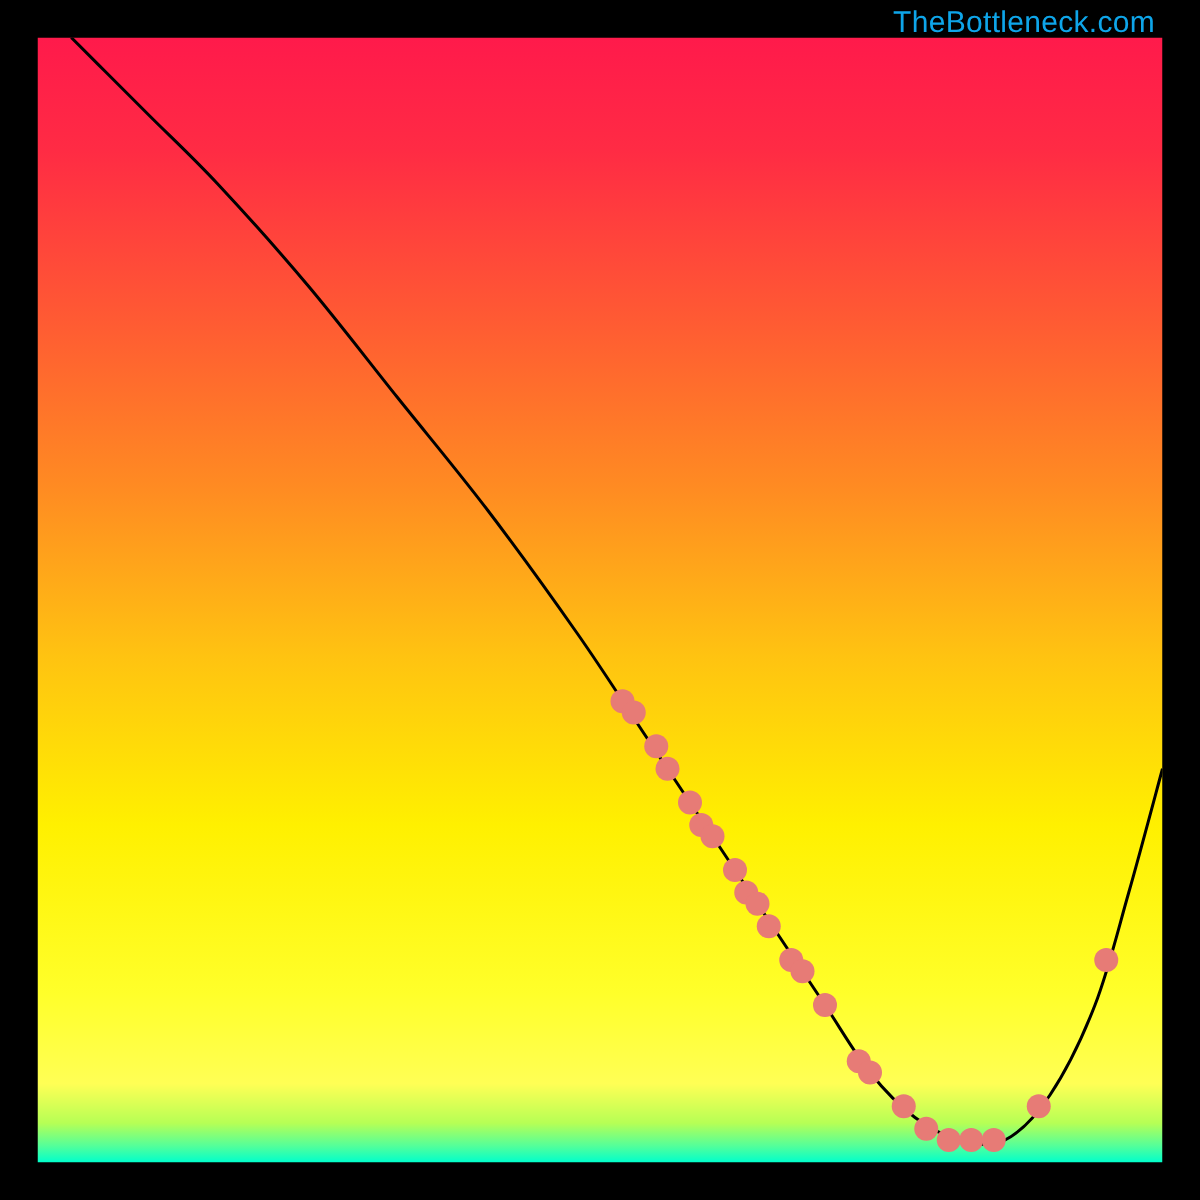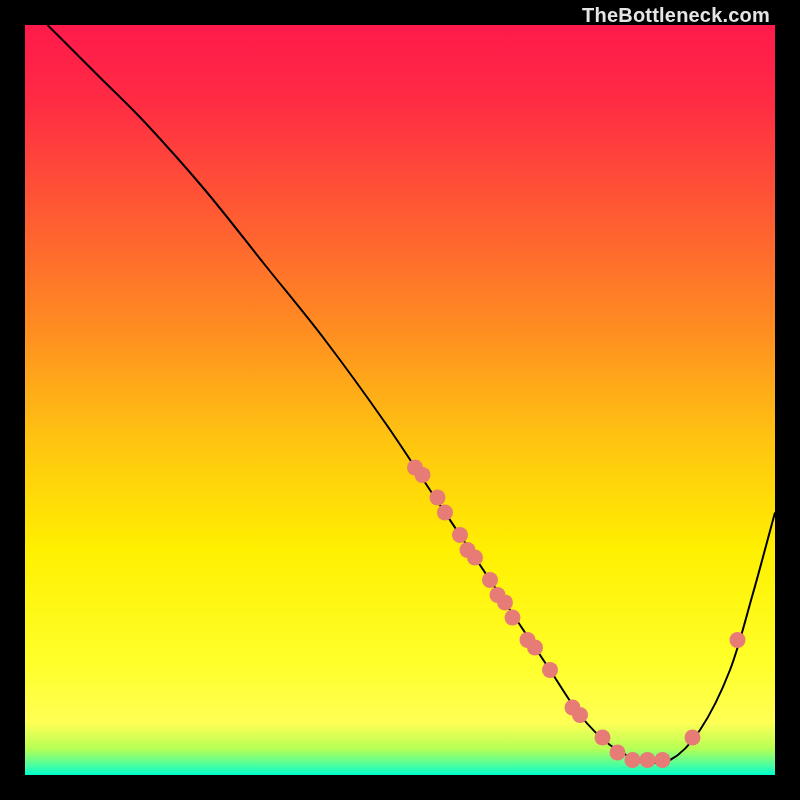--- a/index.html
+++ b/index.html
@@ -24,23 +24,23 @@
     left: 0;
     top: 0;
     width: 750px;
     height: 750px;
     display: block;
   }
   .watermark {
     position: absolute;
     top: 4px;
     right: 30px;
-    color: #e5e5e5;
+    color: #0ea5e9;
     font-size: 20px;
-    font-weight: 700;
+    font-weight: 400;
     letter-spacing: 0.2px;
     user-select: none;
   }
 </style>
 </head>
 <body>
 
 <div class="frame">
   <svg id="chart-svg" viewBox="0 0 750 750" preserveAspectRatio="none">
     <defs>

